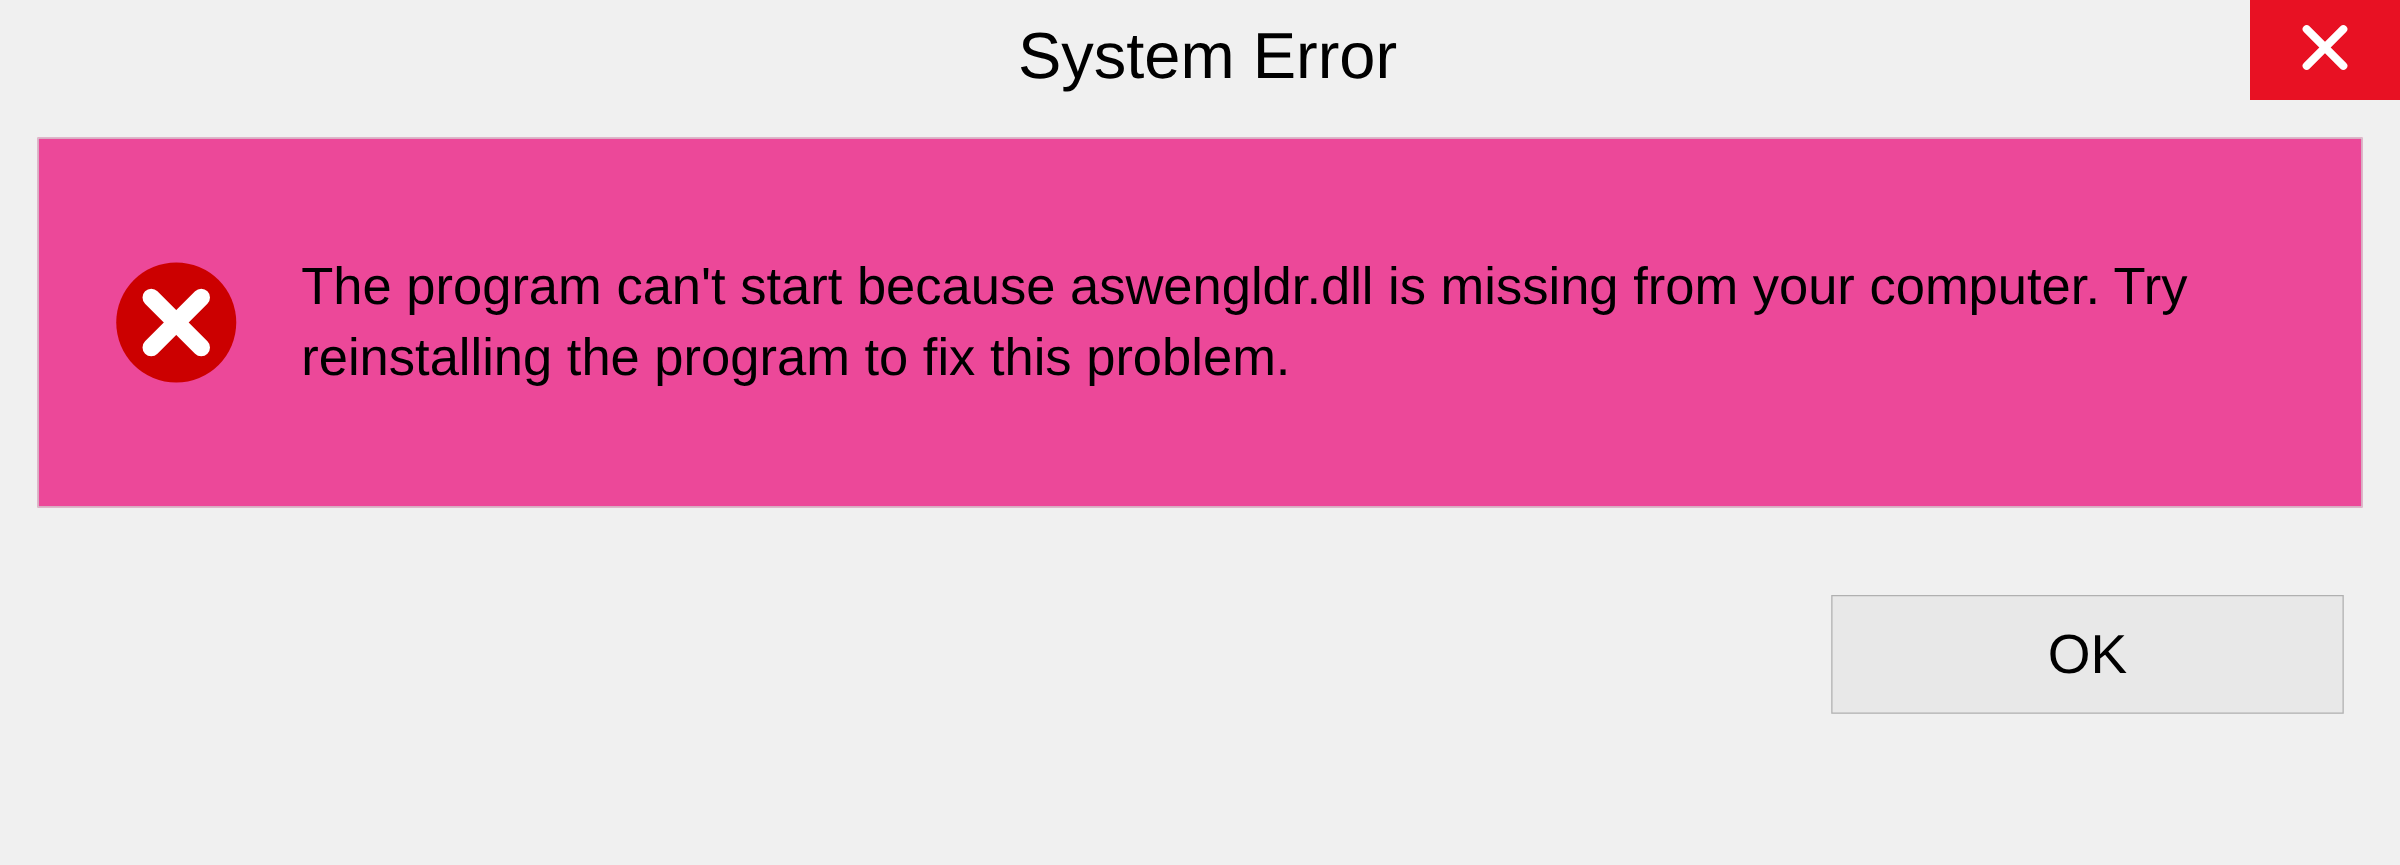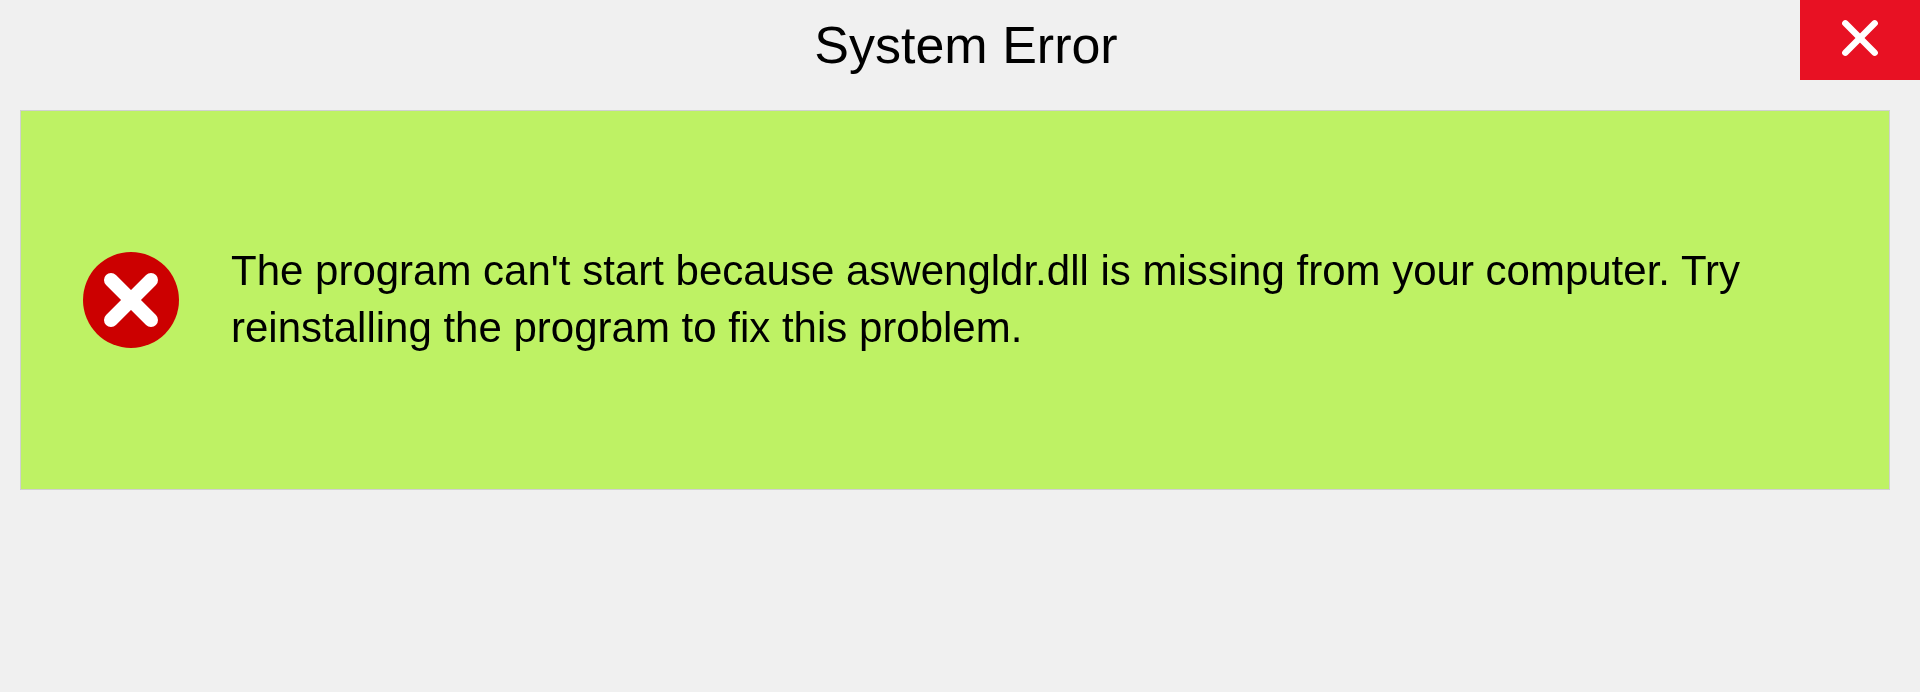--- a/index.html
+++ b/index.html
@@ -37,24 +37,24 @@
       display: flex;
       align-items: center;
       justify-content: center;
       cursor: pointer;
     }
     .close-btn svg {
       width: 44px;
       height: 44px;
     }
     .content-box {
-      margin: 20px 30px 0 20px;
-      background: #bef264;
+      margin: 20px 30px 0 30px;
+      background: #ec4899;
       border: 1px solid #d0d0d0;
-      height: 380px;
+      height: 296px;
       display: flex;
       align-items: center;
       padding: 0 60px;
       gap: 50px;
     }
     .error-icon {
       flex-shrink: 0;
       width: 100px;
       height: 100px;
     }
@@ -115,13 +115,16 @@
     <svg viewBox="0 0 100 100">
       <circle cx="50" cy="50" r="48" fill="#cc0000"></circle>
       <line x1="30" y1="30" x2="70" y2="70" stroke="#ffffff" stroke-width="14" stroke-linecap="round"></line>
       <line x1="70" y1="30" x2="30" y2="70" stroke="#ffffff" stroke-width="14" stroke-linecap="round"></line>
     </svg>
   </div>
   <div class="message-text">The program can't start because aswengldr.dll is missing from your computer. Try reinstalling the program to fix this problem.</div>
 </div>
 
 <div class="footer">
+  <div class="ok-btn">
+    <span>OK</span>
+  </div>
 </div>
 
 </body></html>

